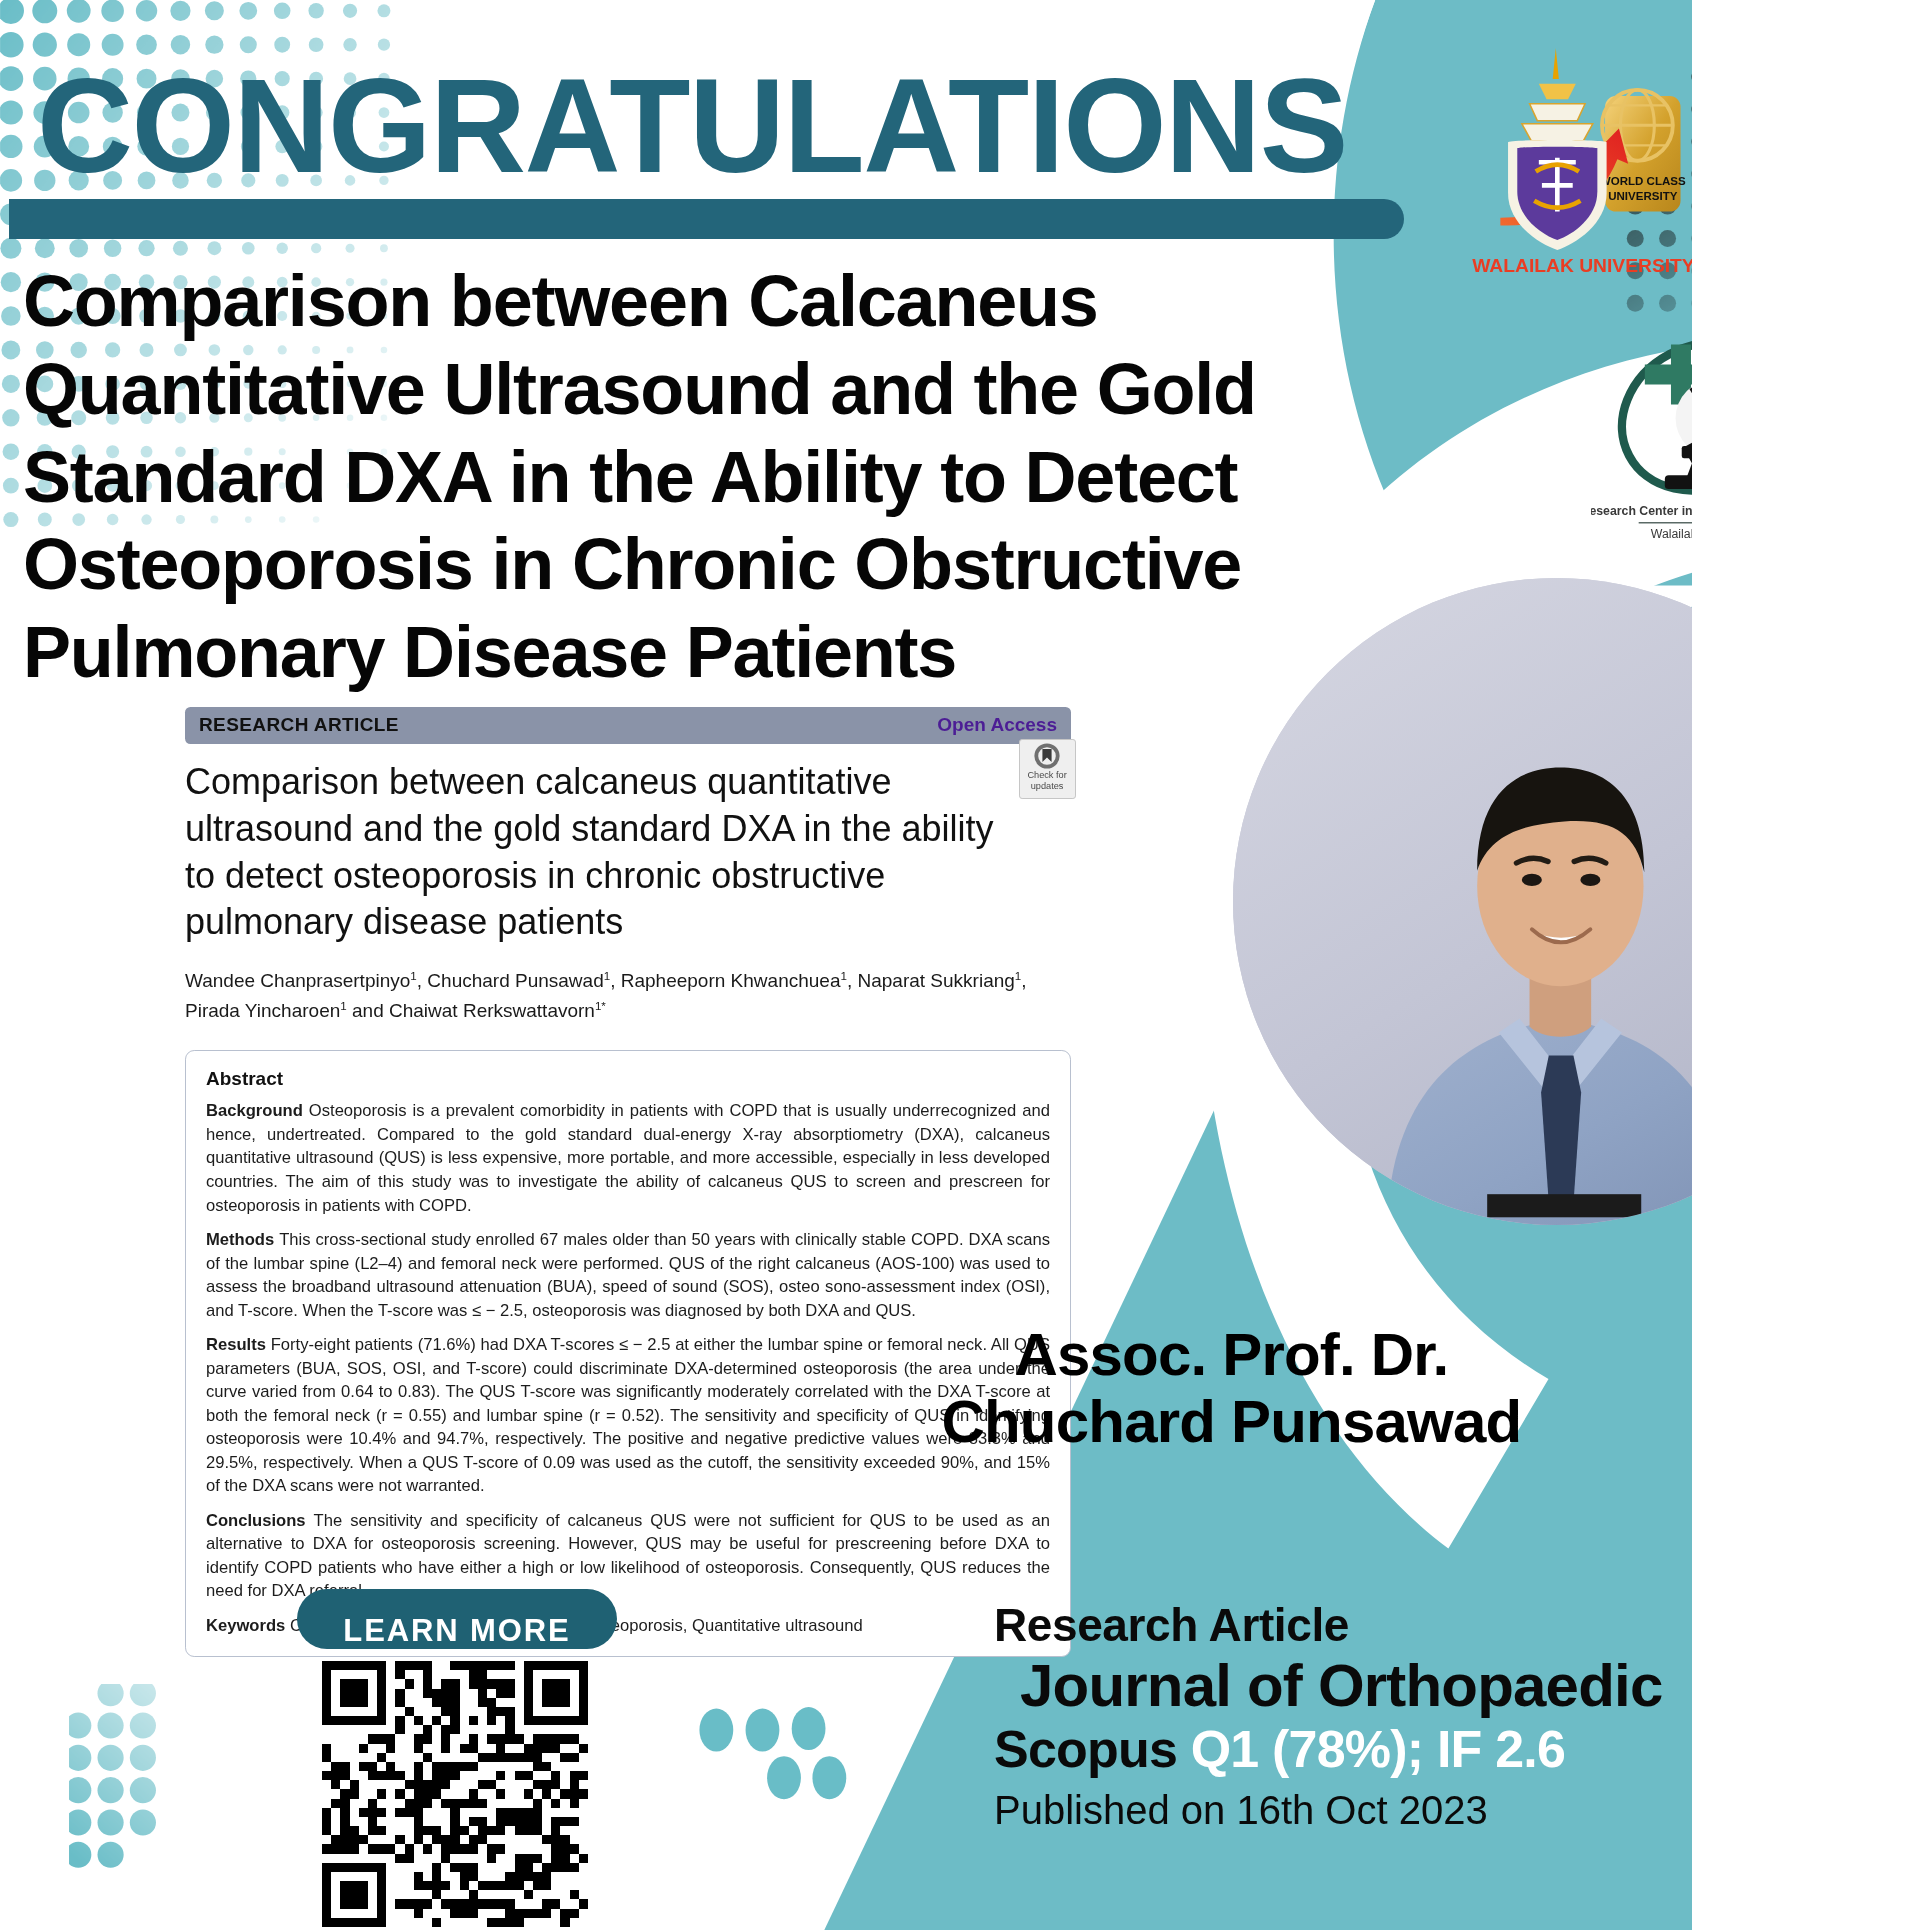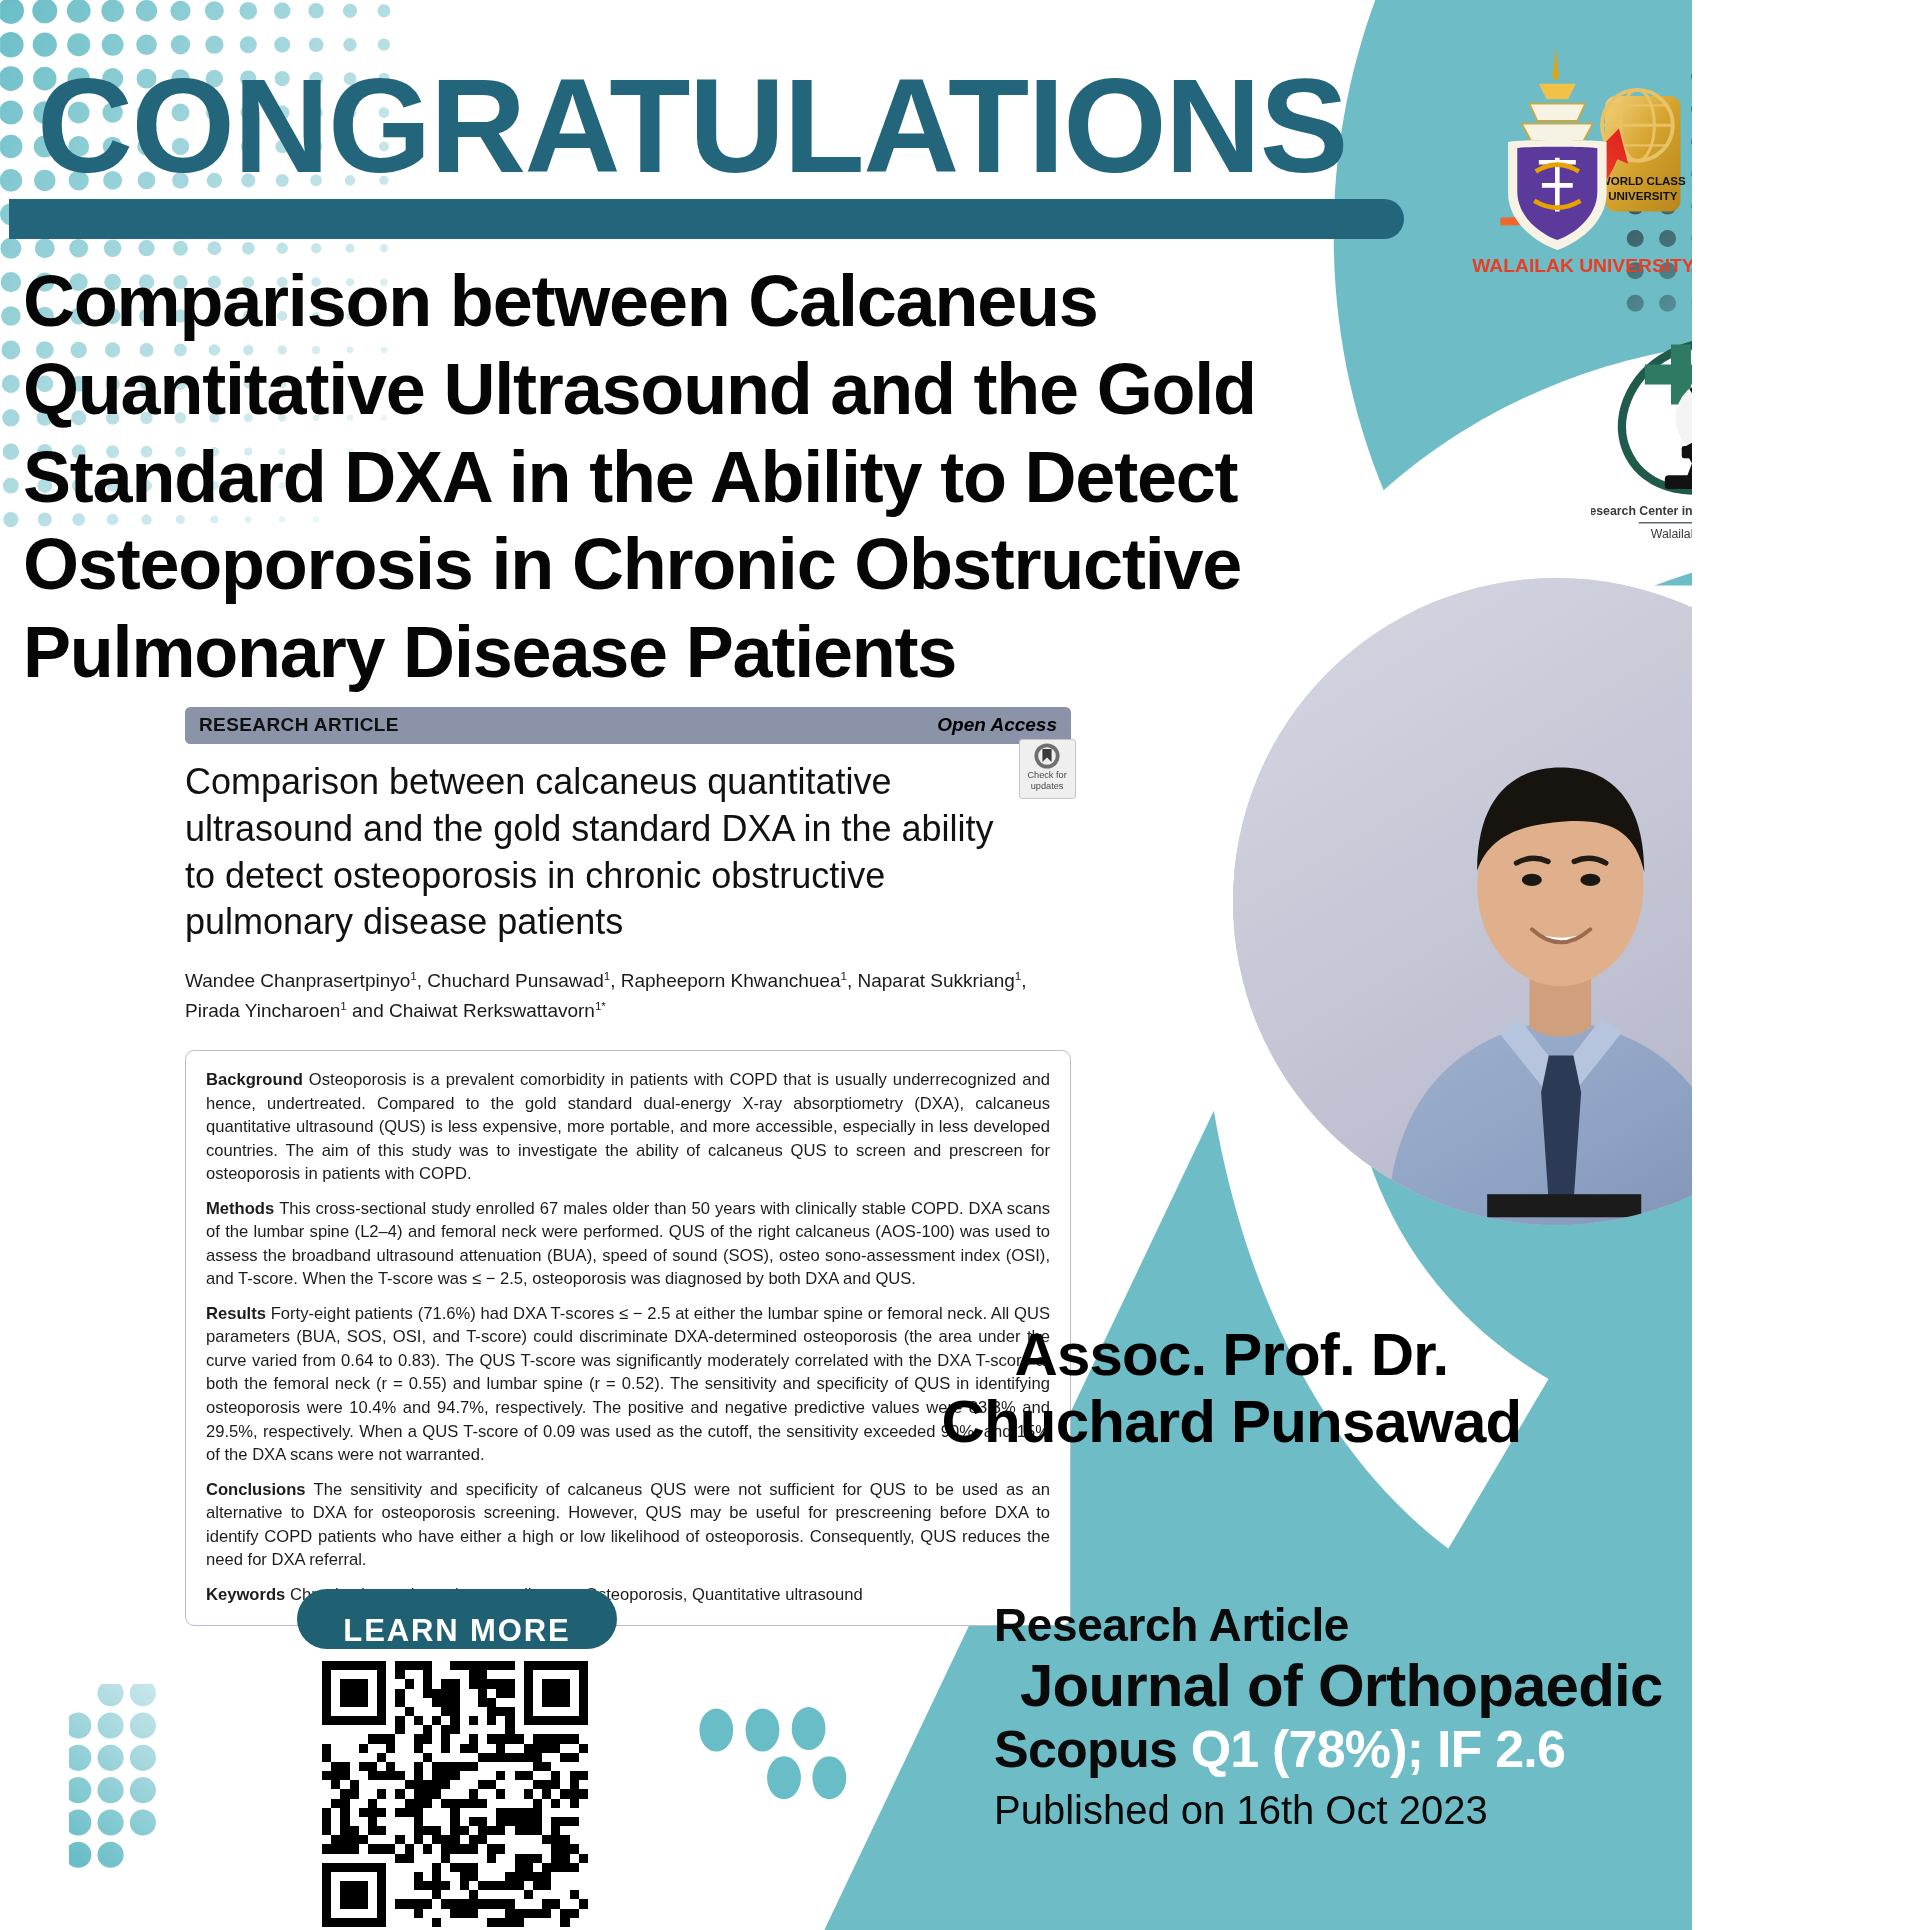--- a/index.html
+++ b/index.html
@@ -51,21 +51,21 @@
     width:886px;
     z-index:6;
   }
   .paper-bar{
     display:flex;align-items:center;justify-content:space-between;
     background:#8a93a8;border-radius:5.4px;
     padding:7px 14px 7.7px 14px;
     box-sizing:border-box;
   }
   .paper-bar .ra{font-size:19px;font-weight:700;color:#111;letter-spacing:0.4px;}
-  .paper-bar .oa{font-size:19px;font-weight:700;color:#000000;font-style:italic;}
+  .paper-bar .oa{font-size:19px;font-weight:700;color:#4c1d95;}
 
   .paper-title{
     position:relative;
     margin-top:15.4px;
     font-size:36px;line-height:1.30;
     font-weight:400;color:#111;
     font-family:"Liberation Sans",sans-serif;
     padding-right:69px;
   }
   .crossmark{
@@ -528,20 +528,21 @@
           <path d="M11,8 L23,8 L23,25 L17,19 L11,25 Z" fill="#3b3b3b"></path>
         </svg>
         <span class="cm-txt">Check for</span>
         <span class="cm-txt">updates</span>
       </span>
     </div>
 
     <div class="authors">Wandee Chanprasertpinyo<sup>1</sup>, Chuchard Punsawad<sup>1</sup>, Rapheeporn Khwanchuea<sup>1</sup>, Naparat Sukkriang<sup>1</sup>, Pirada Yincharoen<sup>1</sup> and Chaiwat Rerkswattavorn<sup>1*</sup></div>
 
     <div class="abstract-box">
+      <div class="abs-h">Abstract</div>
       <div id="abs-sections">
           <p class="abs-p"><b>Background  </b>Osteoporosis is a prevalent comorbidity in patients with COPD that is usually underrecognized and hence, undertreated. Compared to the gold standard dual-energy X-ray absorptiometry (DXA), calcaneus quantitative ultrasound (QUS) is less expensive, more portable, and more accessible, especially in less developed countries. The aim of this study was to investigate the ability of calcaneus QUS to screen and prescreen for osteoporosis in patients with COPD.</p>
           <p class="abs-p"><b>Methods  </b>This cross-sectional study enrolled 67 males older than 50 years with clinically stable COPD. DXA scans of the lumbar spine (L2–4) and femoral neck were performed. QUS of the right calcaneus (AOS-100) was used to assess the broadband ultrasound attenuation (BUA), speed of sound (SOS), osteo sono-assessment index (OSI), and T-score. When the T-score was ≤ − 2.5, osteoporosis was diagnosed by both DXA and QUS.</p>
           <p class="abs-p"><b>Results  </b>Forty-eight patients (71.6%) had DXA T-scores ≤ − 2.5 at either the lumbar spine or femoral neck. All QUS parameters (BUA, SOS, OSI, and T-score) could discriminate DXA-determined osteoporosis (the area under the curve varied from 0.64 to 0.83). The QUS T-score was significantly moderately correlated with the DXA T-score at both the femoral neck (r = 0.55) and lumbar spine (r = 0.52). The sensitivity and specificity of QUS in identifying osteoporosis were 10.4% and 94.7%, respectively. The positive and negative predictive values were 83.3% and 29.5%, respectively. When a QUS T-score of 0.09 was used as the cutoff, the sensitivity exceeded 90%, and 15% of the DXA scans were not warranted.</p>
           <p class="abs-p"><b>Conclusions  </b>The sensitivity and specificity of calcaneus QUS were not sufficient for QUS to be used as an alternative to DXA for osteoporosis screening. However, QUS may be useful for prescreening before DXA to identify COPD patients who have either a high or low likelihood of osteoporosis. Consequently, QUS reduces the need for DXA referral.</p>
           <p class="abs-p"><b>Keywords  </b>Chronic obstructive pulmonary disease, Osteoporosis, Quantitative ultrasound</p>
         </div>
     </div>
   </div>
 

